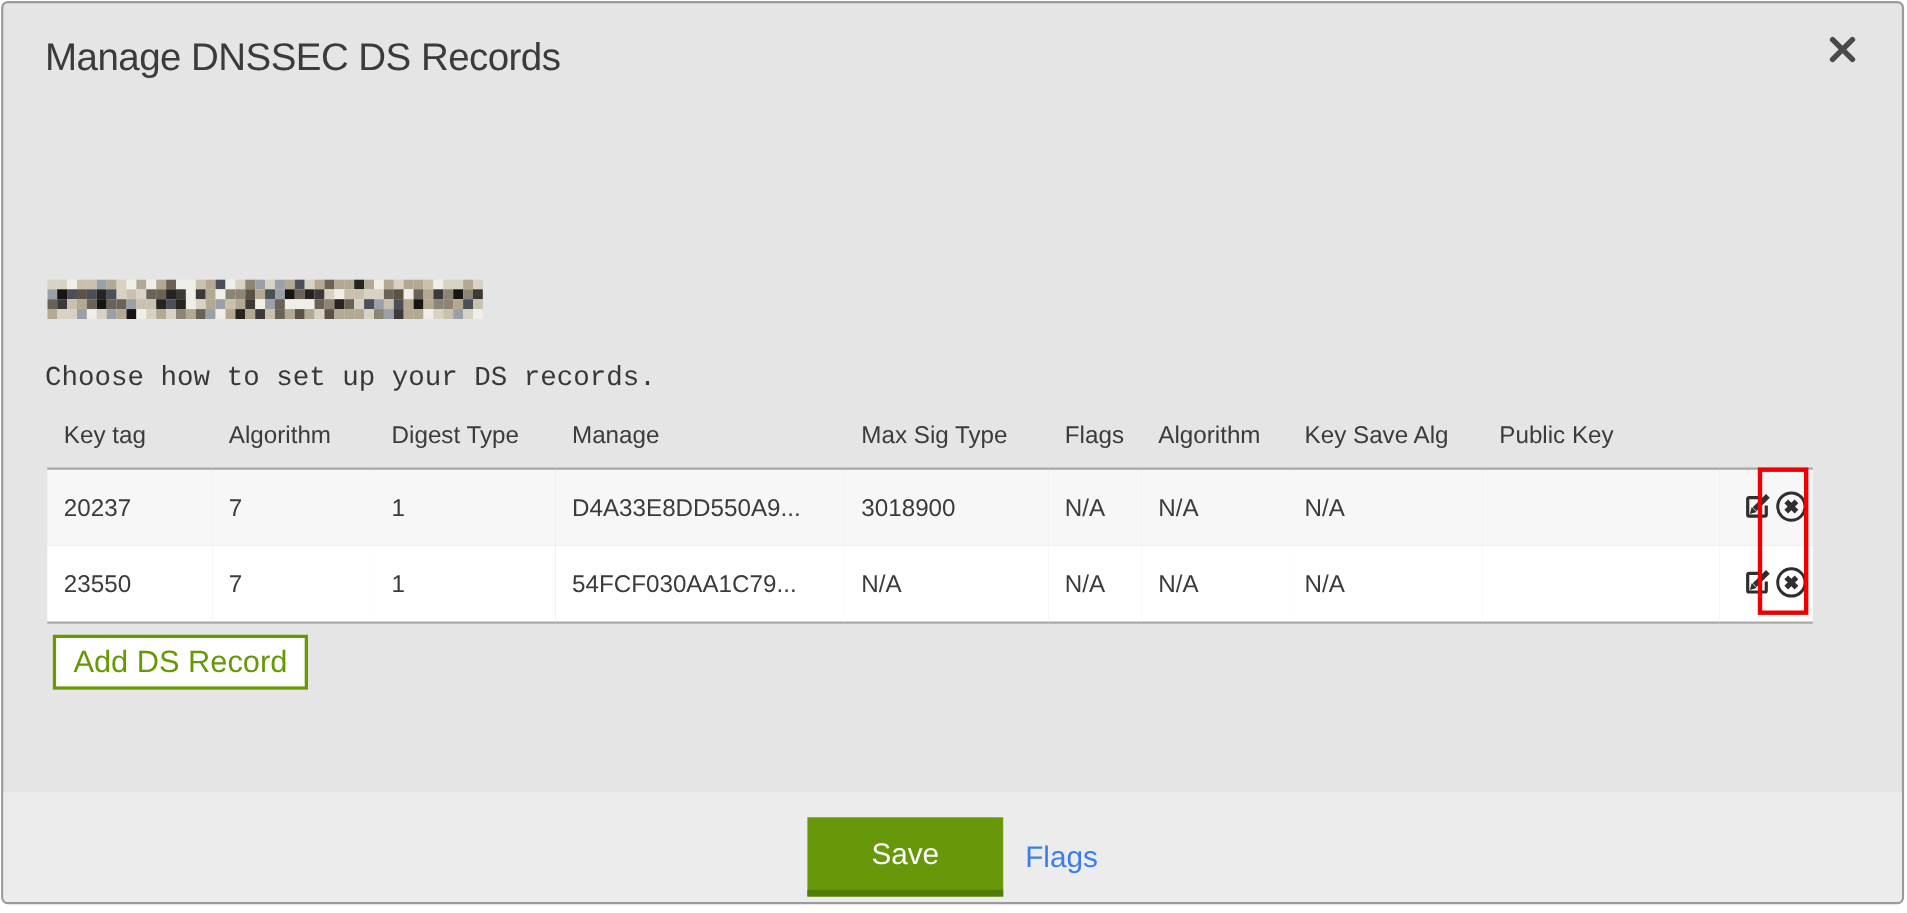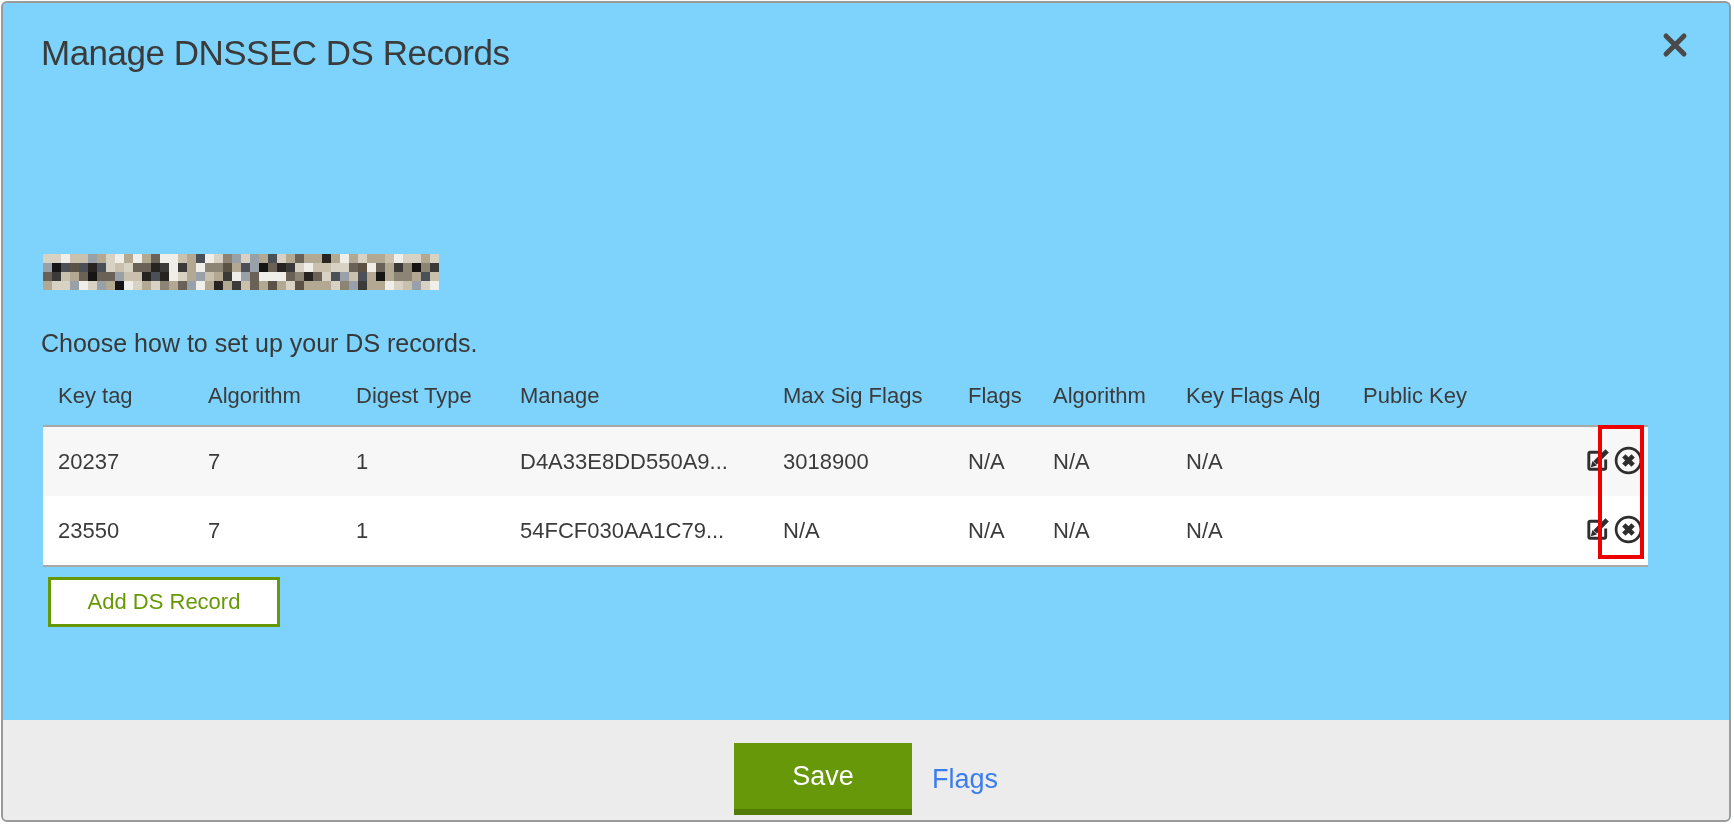--- a/index.html
+++ b/index.html
@@ -7,21 +7,21 @@
     width: 1734px; height: 830px;
     background: #ffffff;
     font-family: "Liberation Sans", "DejaVu Sans", sans-serif;
     color: #3b3b3b;
     overflow: hidden;
   }
   .modal {
     position: absolute;
     left: 1px; top: 1px;
     width: 1730px; height: 821px;
-    background: #7dd3fc;
+    background: #e5e5e5;
     border: 2px solid #9a9a9a;
     border-radius: 6px;
     overflow: hidden;
   }
   .modal-title {
     position: absolute;
     left: 38px; top: 30px;
     font-size: 35px;
     font-weight: normal;
     color: #3b3b3b;
@@ -40,20 +40,21 @@
     width: 396px; height: 36px;
     display: flex; flex-wrap: wrap;
     overflow: hidden;
   }
   .domain-redacted .px { width: 9px; height: 9px; }
   .modal-subtitle {
     position: absolute;
     left: 38px; top: 326px;
     font-size: 25px;
     color: #383838;
+    font-family: Liberation Mono, monospace;
   }
   .ds-table {
     position: absolute;
     left: 40px; top: 368px;
     width: 1605px;
     border-collapse: collapse;
     table-layout: fixed;
     font-size: 22px;
     color: #3b3b3b;
   }
@@ -81,21 +82,21 @@
     vertical-align: middle;
     margin-left: 2px;
   }
   .add-record-btn {
     position: absolute;
     left: 45px; top: 574px;
     width: 232px; height: 50px;
     background: #ffffff;
     border: 3px solid #669905;
     color: #669905;
-    font-size: 22px;
+    font-size: 28px;
     font-family: "Liberation Sans", "DejaVu Sans", sans-serif;
     cursor: pointer;
   }
   .red-highlight {
     position: absolute;
     left: 1595px; top: 422px;
     width: 46px; height: 134px;
     border: 4px solid #ef0000;
     pointer-events: none;
   }
@@ -335,24 +336,24 @@
         <col style="width: 177px;">
         <col style="width: 215px;">
         <col style="width: 85px;">
       </colgroup>
     <thead>
         <tr>
           <th>Key tag</th>
           <th>Algorithm</th>
           <th>Digest Type</th>
           <th>Manage</th>
-          <th>Max Sig Flags</th>
+          <th>Max Sig Type</th>
           <th>Flags</th>
           <th>Algorithm</th>
-          <th>Key Flags Alg</th>
+          <th>Key Save Alg</th>
           <th>Public Key</th>
           <th></th>
         </tr>
       </thead>
     <tbody>
         <tr>
           <td>20237</td>
           <td>7</td>
           <td>1</td>
           <td>D4A33E8DD550A9...</td>

